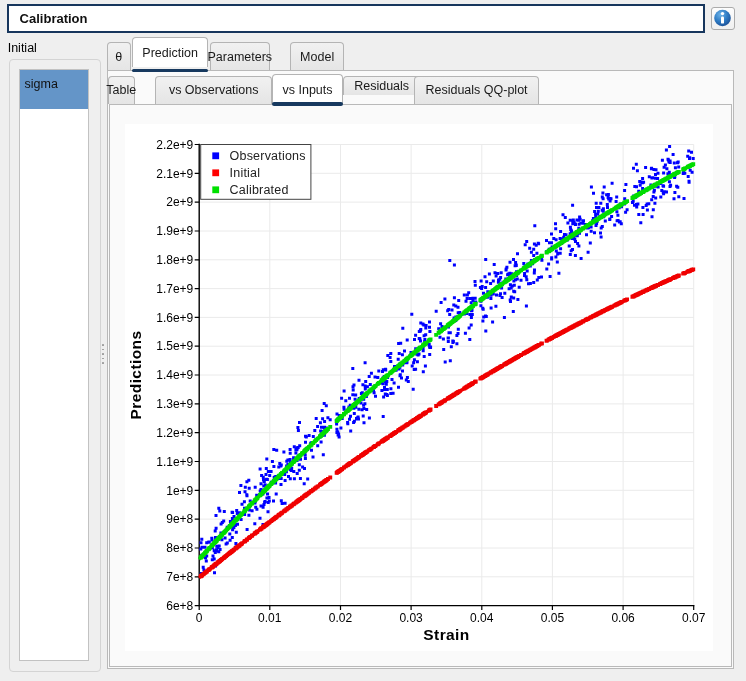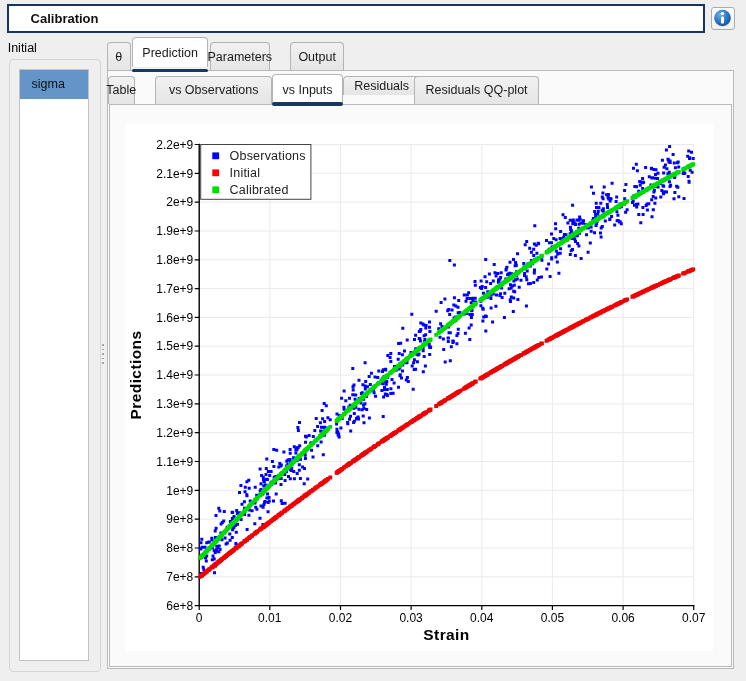--- a/index.html
+++ b/index.html
@@ -1,52 +1,52 @@
 <!DOCTYPE html>
 <html><head><meta charset="utf-8"><style>
 *{margin:0;padding:0;box-sizing:border-box}
 html,body{width:746px;height:681px;background:#efefef;font-family:"Liberation Sans",sans-serif;overflow:hidden;position:relative}
 .abs{position:absolute}
 .tab{position:absolute;background:linear-gradient(#f1f1f1,#e5e5e5);border:1px solid #b4b4b4;border-bottom:none;
  border-radius:4px 4px 0 0;font-size:12.5px;color:#1a1a1a;display:flex;align-items:center;justify-content:center;z-index:3}
 .tab.sel{background:#fff;z-index:4}
 .bar{position:absolute;height:3.6px;background:#17395f;border-radius:2px;z-index:5}
 </style></head><body>
-<div class="abs" style="left:6.6px;top:3.6px;width:698px;height:29px;background:#fff;border:2px solid #17365d;line-height:25px;font-size:13px;font-weight:bold;color:#101010;padding-left:22px">Calibration</div>
+<div class="abs" style="left:6.6px;top:3.6px;width:698px;height:29px;background:#fff;border:2px solid #17365d;line-height:25px;font-size:13px;font-weight:bold;color:#101010;padding-left:11px">Calibration</div>
 <div class="abs" style="left:711.4px;top:7.4px;width:23.2px;height:22.2px;background:linear-gradient(#fdfdfd,#f0f0f0);border:1px solid #ababab;border-radius:3px">
 <svg width="21" height="20" viewBox="0 0 21 20">
       <defs>
         <radialGradient id="ob" cx="0.38" cy="0.3" r="0.75">
           <stop offset="0" stop-color="#6db3e8"></stop>
           <stop offset="0.55" stop-color="#2e7bc4"></stop>
           <stop offset="1" stop-color="#1a4e94"></stop>
         </radialGradient>
       </defs>
 <circle cx="10.5" cy="10" r="8.3" fill="url(#ob)"></circle>
       <circle cx="10.5" cy="5.6" r="1.7" fill="#fff"></circle>
       <rect x="9" y="8.6" width="3" height="7" rx="1.2" fill="#fff"></rect>
     </svg></div>
 <div class="abs" style="left:7.7px;top:41px;font-size:12.5px;color:#000">Initial</div>
 <div class="abs" style="left:8.9px;top:58.6px;width:91.9px;height:613px;border:1px solid #d4d4d4;border-radius:4px"></div>
 <div class="abs" style="left:18.5px;top:68.5px;width:70.8px;height:592.5px;background:#fff;border:1px solid #c2c2c2">
-<div style="margin-top:0.5px;height:29px;background:#6495c8;font-size:12.5px;color:#111;line-height:29px;padding-left:12px">sigma</div>
+<div style="margin-top:0.5px;height:39px;background:#6495c8;font-size:12.5px;color:#111;line-height:29px;padding-left:5px">sigma</div>
   </div>
 <div class="abs" style="left:102.4px;top:344.3px;width:1.7px;height:1.7px;border-radius:50%;background:#999"></div>
 <div class="abs" style="left:102.4px;top:348.7px;width:1.7px;height:1.7px;border-radius:50%;background:#999"></div>
 <div class="abs" style="left:102.4px;top:353.1px;width:1.7px;height:1.7px;border-radius:50%;background:#999"></div>
 <div class="abs" style="left:102.4px;top:357.5px;width:1.7px;height:1.7px;border-radius:50%;background:#999"></div>
 <div class="abs" style="left:102.4px;top:361.9px;width:1.7px;height:1.7px;border-radius:50%;background:#999"></div>
 
 <div class="abs" style="left:106.5px;top:70.1px;width:627px;height:598.9px;border:1px solid #b9b9b9;background:#fafafa;z-index:1"></div>
 <div class="abs" style="left:108.5px;top:104px;width:623px;height:562.5px;border:1px solid #b9b9b9;background:#fafafa;z-index:2"></div>
 <div class="tab" style="left:107.0px;top:42.2px;width:23.7px;height:28.1px">θ</div>
 <div class="tab sel" style="left:132.1px;top:37px;width:76.0px;height:30.4px">Prediction</div>
 <div class="bar" style="left:132.1px;top:68.5px;width:76.0px"></div>
 <div class="tab" style="left:209.8px;top:42.2px;width:60px;height:28.1px">Parameters</div>
-<div class="tab" style="left:290.3px;top:42.2px;width:53.7px;height:28.1px">Output</div>
+<div class="tab" style="left:290.3px;top:42.2px;width:53.7px;height:28.1px">Model</div>
 <div class="tab" style="left:107.8px;top:75.8px;width:27px;height:28.2px">Table</div>
 <div class="tab" style="left:155.4px;top:75.8px;width:116.6px;height:28.2px">vs Observations</div>
 <div class="tab sel" style="left:272.0px;top:74.0px;width:71.0px;height:30.0px">vs Inputs</div>
 <div class="bar" style="left:272.0px;top:102.2px;width:71.0px"></div>
 <div class="tab" style="left:343.0px;top:75.8px;width:77.3px;height:19px">Residuals</div>
 <div class="tab" style="left:414px;top:75.8px;width:125.0px;height:28.2px">Residuals QQ-plot</div>
 <div class="abs" style="left:124.7px;top:123.7px;width:588.8px;height:527px;background:#fff;z-index:3">
     <svg width="589" height="527" viewBox="0 0 589 527" style="position:absolute;left:0;top:0">
       <path d="M144.8 20.5V481.6M215.5 20.5V481.6M286.1 20.5V481.6M356.8 20.5V481.6M427.4 20.5V481.6M498.1 20.5V481.6M568.7 20.5V481.6M74.2 452.8H568.7M74.2 424.0H568.7M74.2 395.1H568.7M74.2 366.3H568.7M74.2 337.5H568.7M74.2 308.7H568.7M74.2 279.9H568.7M74.2 251.0H568.7M74.2 222.2H568.7M74.2 193.4H568.7M74.2 164.6H568.7M74.2 135.8H568.7M74.2 107.0H568.7M74.2 78.1H568.7M74.2 49.3H568.7M74.2 20.5H568.7" stroke="#eaeaea" stroke-width="1" fill="none"></path>
       <path d="M74.2 19.8V481.6H569.4" fill="none" stroke="#000" stroke-width="1.4"></path>

